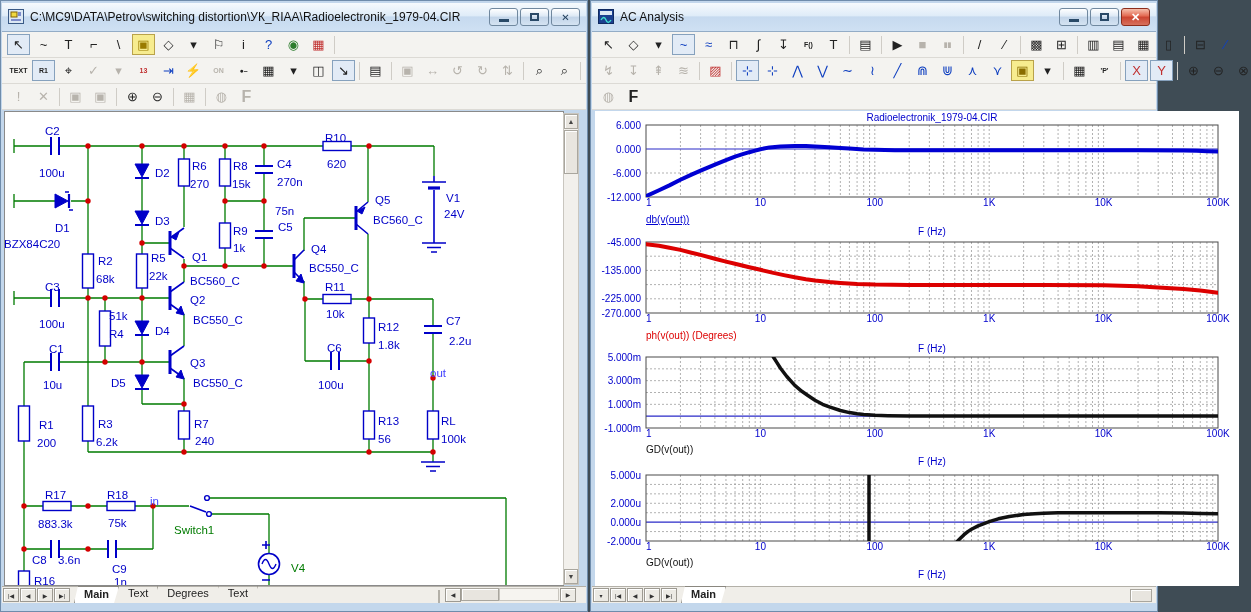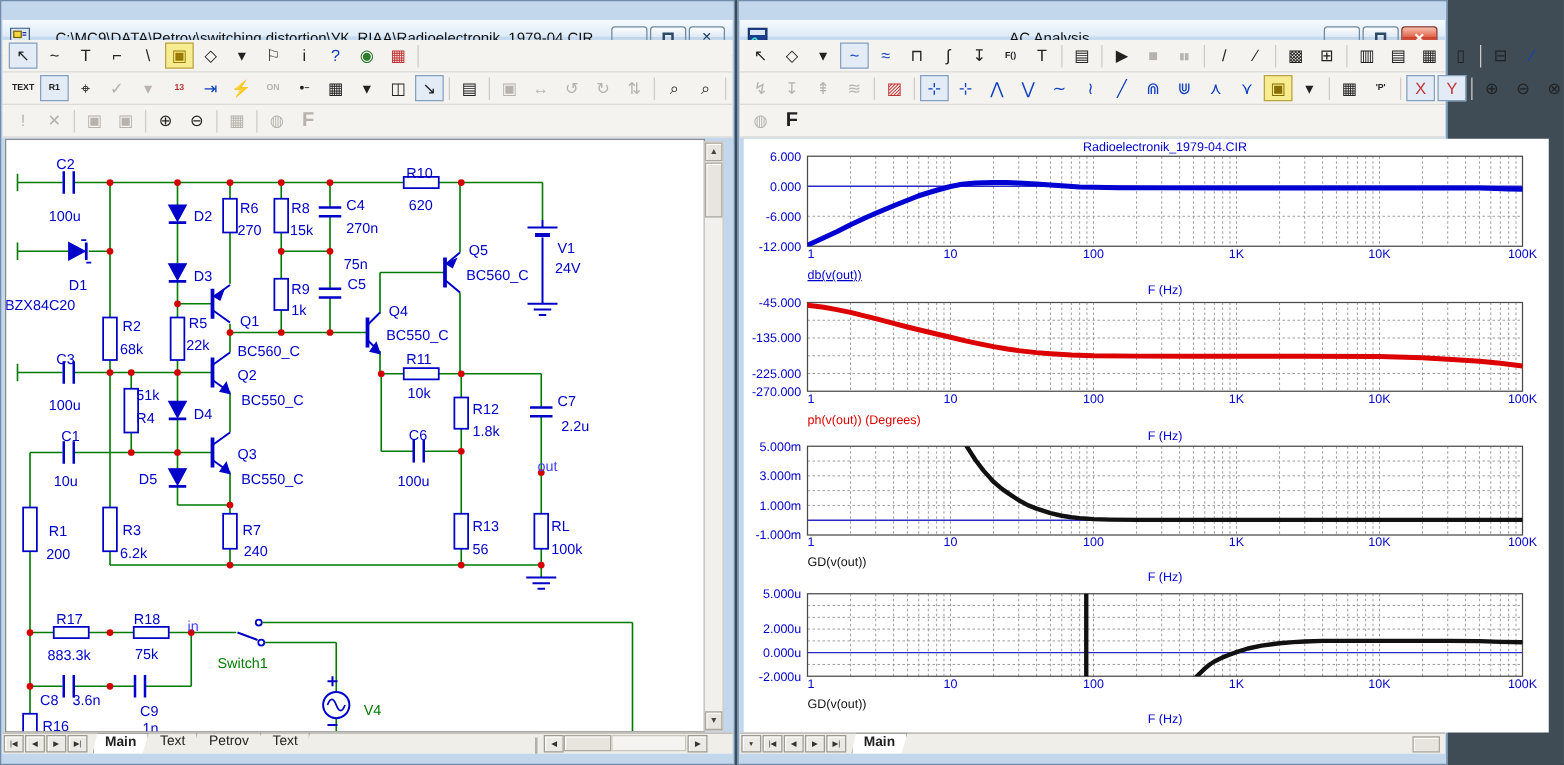--- a/index.html
+++ b/index.html
@@ -1,22 +1,22 @@
 <!DOCTYPE html>
 <html><head>
 <meta charset="utf-8">
 <style>
   html,body{margin:0;padding:0;background:#4e5d68;font-family:"Liberation Sans",sans-serif;}
   #desktop{position:relative;width:1251px;height:612px;overflow:hidden;background:#3f4c55;}
   .window{position:absolute;top:0;height:612px;background:#c3d7ec;border:1px solid #6f8cab;box-sizing:border-box;}
   #win-left{left:0;width:588px;}
   #win-right{left:590px;width:568px;}
-  .titlebar{position:absolute;left:1px;right:1px;top:15px;height:28px;
+  .titlebar{position:absolute;left:1px;right:1px;top:2px;height:28px;
     background:linear-gradient(180deg,#f6fafd 0%,#dfecf8 45%,#c6daef 50%,#cfe1f3 100%);
-    border-bottom:1px solid #93acc6;display:flex;align-items:center;text-align:center;}
+    border-bottom:1px solid #93acc6;display:flex;align-items:center;}
   .ticon{width:17px;height:16px;margin:0 5px 0 6px;flex:none;}
   .ttext{font-size:12px;color:#111;white-space:nowrap;overflow:hidden;flex:1;}
   .caps{display:flex;gap:2px;margin-right:6px;}
   .cap{width:29px;height:18px;border:1px solid #70889f;border-radius:3px;
     background:linear-gradient(180deg,#ffffff,#dde9f5 45%,#c2d4e8 50%,#d4e3f2);
     display:flex;align-items:center;justify-content:center;font-size:10px;color:#23415e;box-sizing:border-box;}
   .cap.close-red{background:linear-gradient(180deg,#f6c0ad,#e2674f 45%,#cc4430 50%,#d7705c);border-color:#8d2d1c;color:#fff;font-weight:bold;}
   .g-min{display:block;width:10px;height:3px;background:#2a4a68;margin-top:7px;}
   .cap.close-red .gx{font-weight:bold;font-size:11px;}
   .g-max{display:block;width:9px;height:8px;border:2px solid #2a4a68;box-sizing:border-box;}
@@ -312,21 +312,21 @@
     <div class="tabbar" style="top:585px;">
       <span style="display:flex;">
           <span class="navbtn">|◀</span>
           <span class="navbtn">◀</span>
           <span class="navbtn">▶</span>
           <span class="navbtn">▶|</span>
         </span>
       <span style="display:flex;margin-left:4px;">
           <span class="tab active">Main</span>
           <span class="tab">Text</span>
-          <span class="tab">Petrov</span>
+          <span class="tab">Degrees</span>
           <span class="tab">Text</span>
         </span>
       <span class="divider" style="margin-left:180px;"></span>
       <span class="hscroll">
         <span class="navbtn">◀</span>
         <span class="hthumb"></span>
         <span class="htrack"></span>
         <span class="navbtn">▶</span>
       </span>
     </div>

